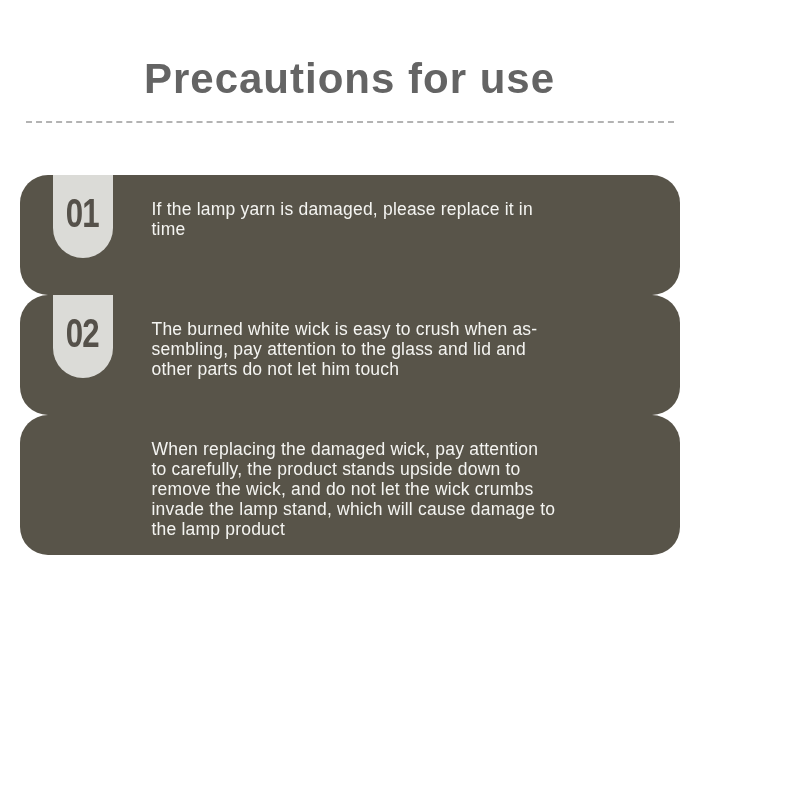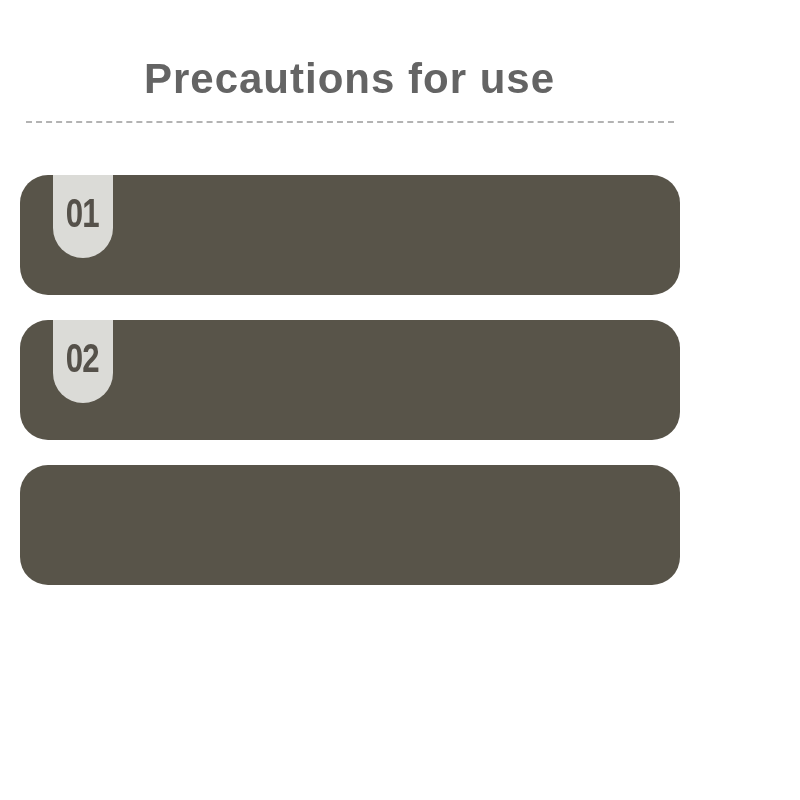--- a/index.html
+++ b/index.html
@@ -33,21 +33,20 @@
     margin: 21px auto 0 auto;
     border-top: 2px dashed #b3b3b3;
     height: 0;
   }
 
   .cards {
     width: 660px;
     margin: 52px auto 12px auto;
     display: flex;
     flex-direction: column;
-    gap: 25px;
   }
 
   .card {
     position: relative;
     background: #585449;
     border-radius: 28px;
     min-height: 120px;
     padding: 24px 44px 16px 132px;
   }
 
@@ -89,26 +88,36 @@
   <h1 class="page-title">Precautions for use</h1>
 
   <div class="divider"></div>
 
   <div class="cards">
 
     <div class="card">
       <div class="badge">
         <span class="badge-number">01</span>
       </div>
+      <div class="card-text">If the lamp yarn is damaged, please replace it in
+time</div>
     </div>
 
     <div class="card">
       <div class="badge">
         <span class="badge-number">02</span>
       </div>
+      <div class="card-text">The burned white wick is easy to crush when as-
+sembling, pay attention to the glass and lid and
+other parts do not let him touch</div>
     </div>
 
 
     <div class="card">
+      <div class="card-text">When replacing the damaged wick, pay attention
+to carefully, the product stands upside down to
+remove the wick, and do not let the wick crumbs
+invade the lamp stand, which will cause damage to
+the lamp product</div>
     </div>
 
   </div>
 </div>
 
 </body></html>

